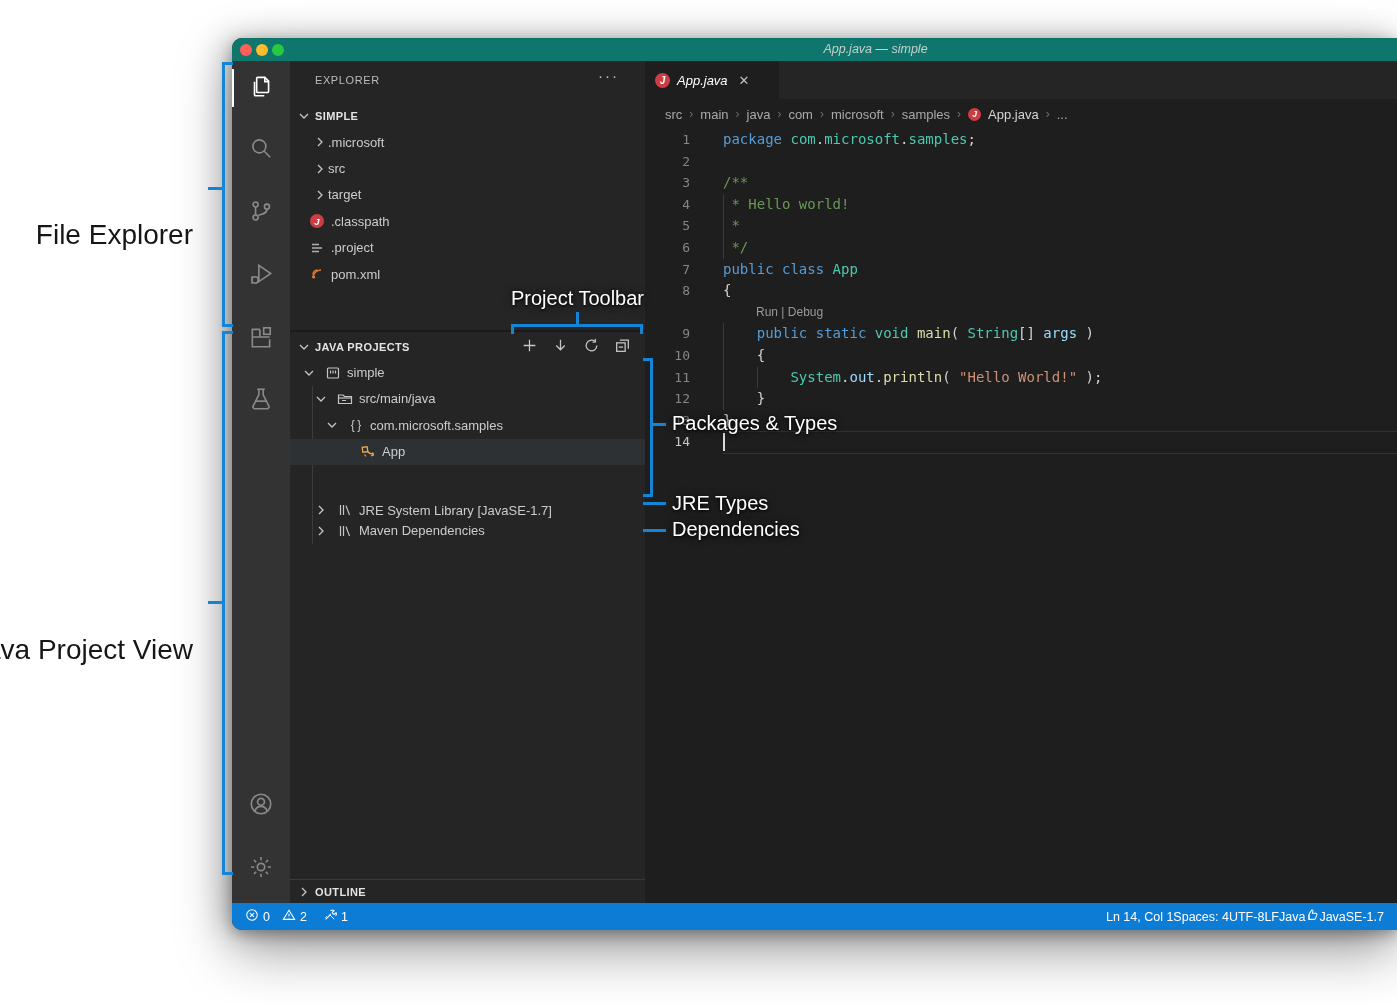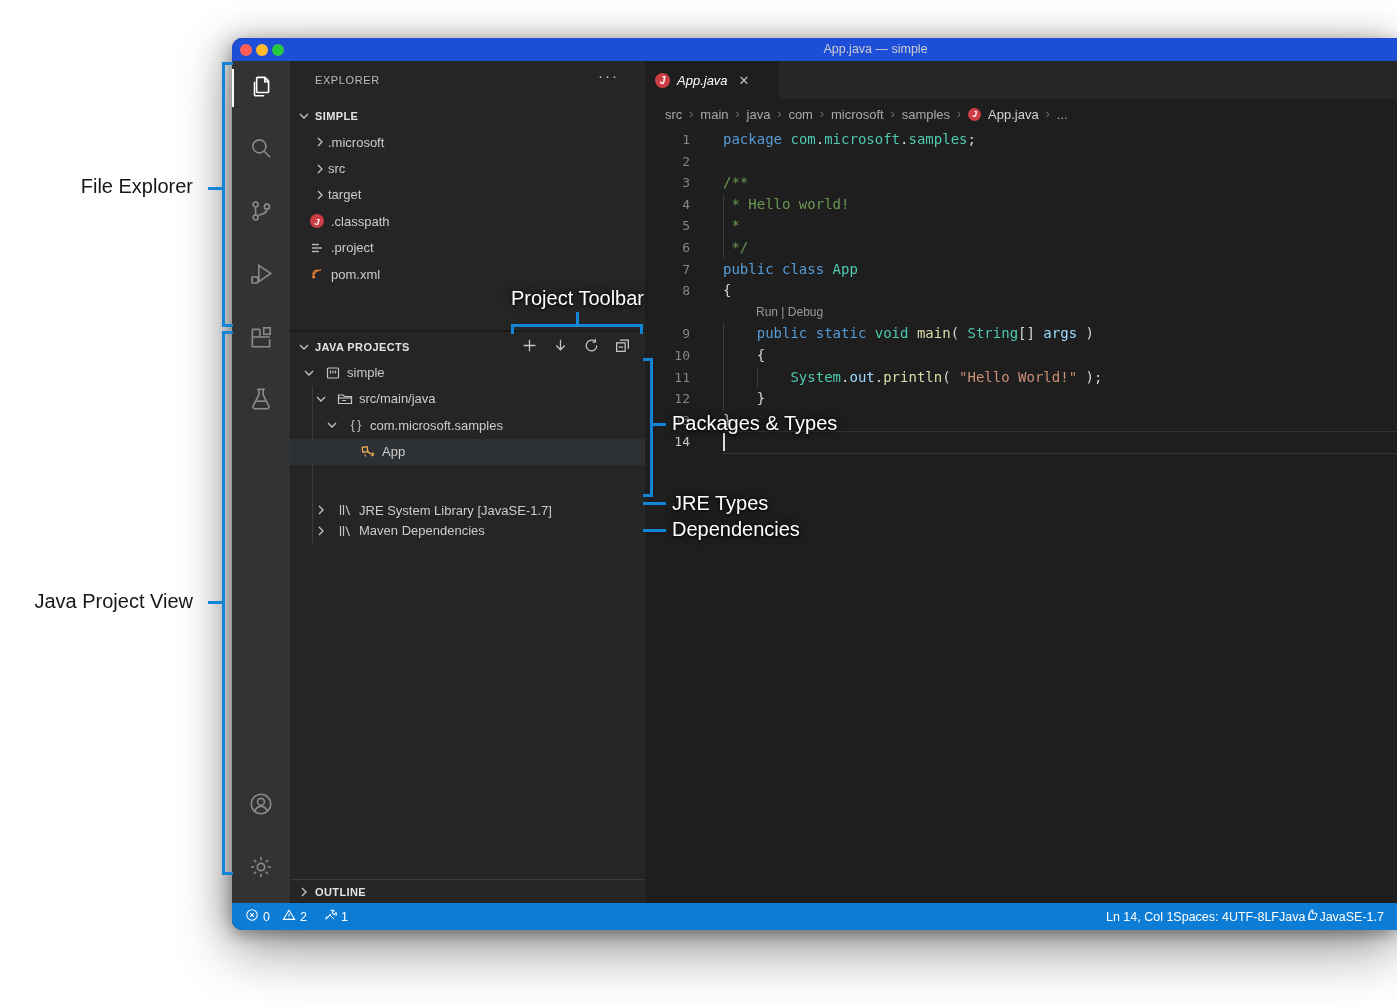--- a/index.html
+++ b/index.html
@@ -4,21 +4,21 @@
 <style>
   * { margin:0; padding:0; box-sizing:border-box; }
   html,body { width:1397px; height:1004px; background:#ffffff; font-family:"Liberation Sans", sans-serif; overflow:hidden; }
   .page { position:relative; width:1397px; height:1004px; background:#fff; }
 
   
   .vswindow { position:absolute; left:232px; top:38px; width:1165px; height:892px;
     border-radius:10px 0 0 10px; overflow:hidden; background:#1e1e1e;
     box-shadow:0 20px 55px rgba(0,0,0,.40), 0 4px 14px rgba(0,0,0,.28), -8px 0 30px rgba(0,0,0,.18); }
 
-  .titlebar { position:relative; height:23px; background:#1d4ed8; }
+  .titlebar { position:relative; height:23px; background:#0f766e;font-style:italic; }
   .titlebar .title { position:absolute; left:122px; right:0; top:0; height:23px; line-height:23px;
     text-align:center; color:#cdcdcd; font-size:12.5px; }
   .tl { position:absolute; top:5.5px; width:12px; height:12px; border-radius:50%; }
   .tl.red { left:8px; background:#ff5f57; }
   .tl.yellow { left:24px; background:#febc2e; }
   .tl.green { left:40px; background:#28c840; }
 
   .winbody { position:absolute; left:0; top:23px; right:0; bottom:27px; display:flex; }
 
   
@@ -72,21 +72,21 @@
   .iguide { position:absolute; width:1px; background:#3a3a3a; }
 
   
   .statusbar { position:absolute; left:0; right:0; bottom:0; height:27px; background:#0c7cd5; color:#ffffff; display:flex; align-items:center; font-size:12.5px; padding:0 13px; }
   .sb-left { display:flex; align-items:center; gap:16px; }
   .sb-right { margin-left:auto; display:flex; align-items:center; }
   .sb-group { display:flex; align-items:center; gap:4px; }
   .statusbar svg { width:14px; height:14px; }
 
   
-  .ann-black { position:absolute; color:#161616; font-size:20px; font-weight:500; white-space:nowrap; }
+  .ann-black { position:absolute; color:#161616; font-size:28px; font-weight:500; white-space:nowrap;margin-top:44px; }
   .ann-white { position:absolute; color:#ffffff; font-size:20px; font-weight:500; white-space:nowrap; z-index:30;
     text-shadow:0 1px 3px rgba(0,0,0,.9), 0 0 9px rgba(0,0,0,.65); }
   .blue { background:#1385d6; }
   .bracket { position:absolute; z-index:25; }
 </style>
 </head>
 <body>
 
 <div class="page">
 

